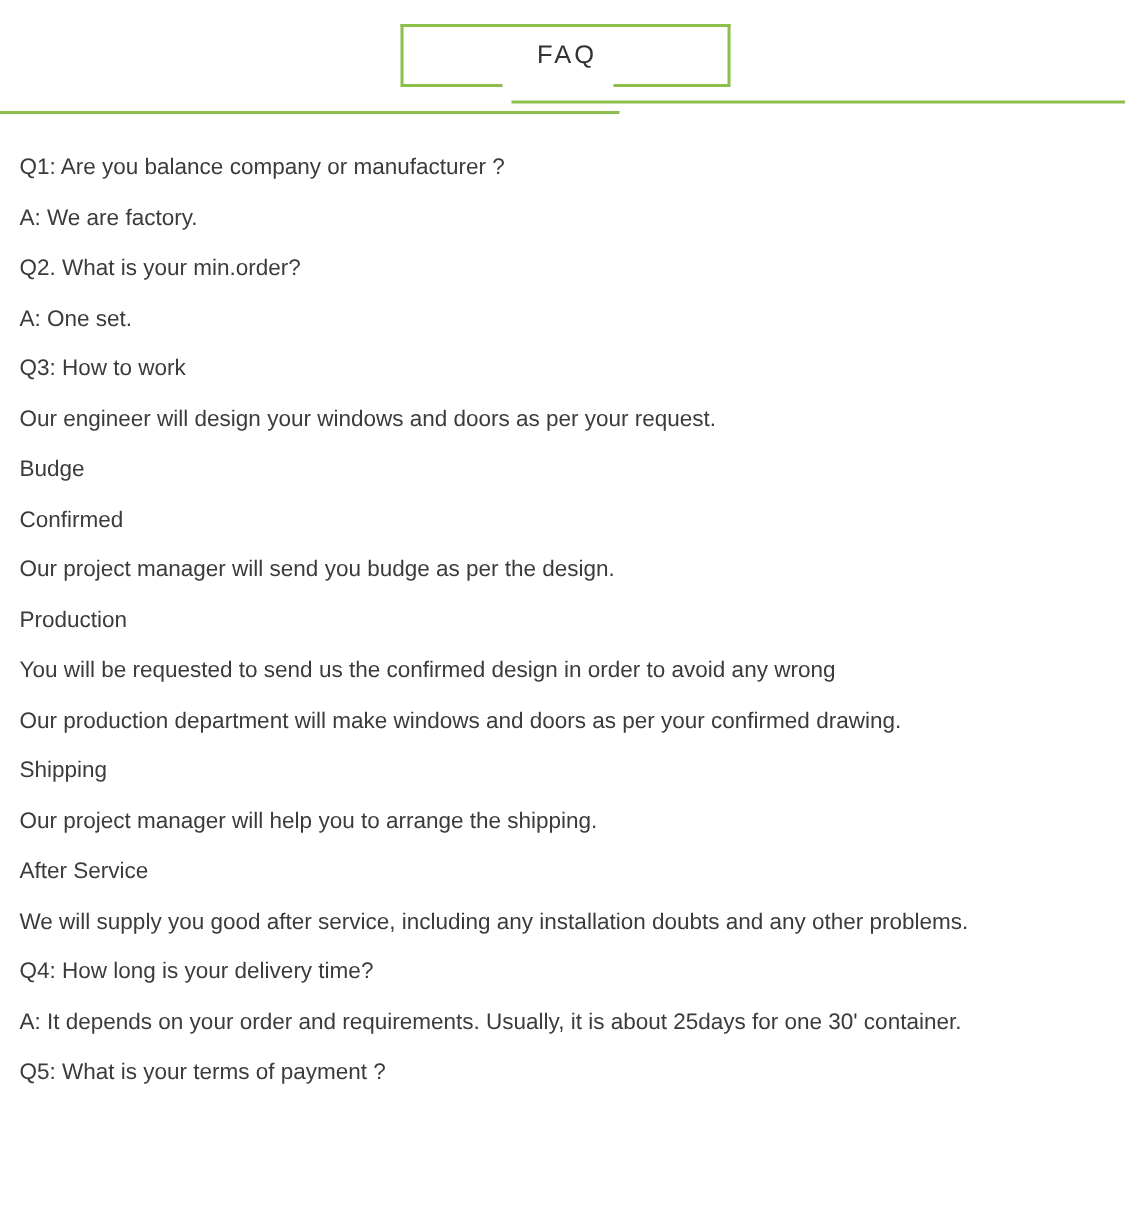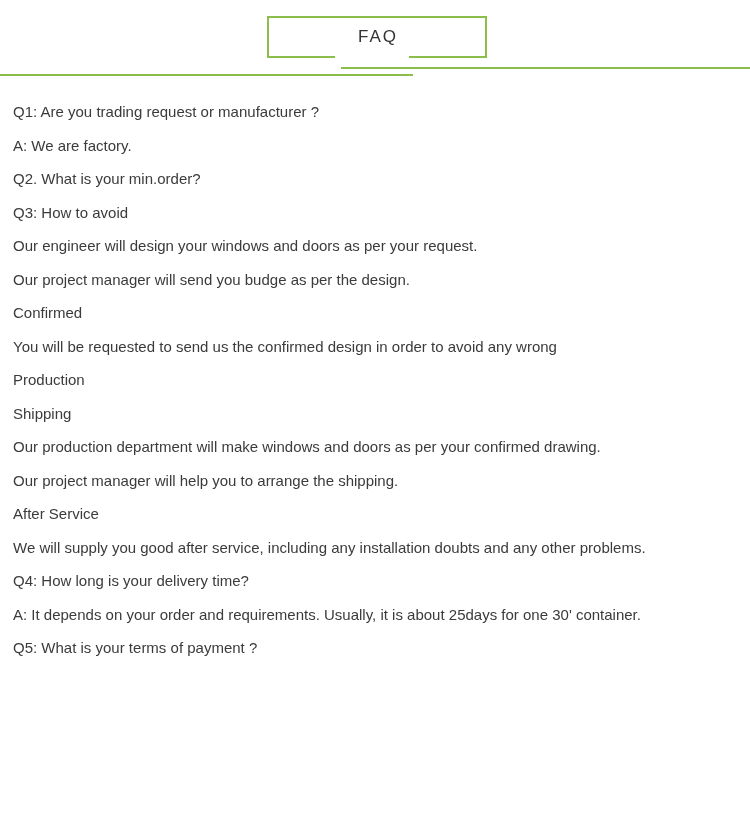--- a/index.html
+++ b/index.html
@@ -73,31 +73,33 @@
     <div class="faq-box">
       <span class="faq-title">FAQ</span>
       <div class="bb-seg bb-left"></div>
       <div class="bb-seg bb-right"></div>
     </div>
     <div class="decor-line decor-line-right"></div>
     <div class="decor-line decor-line-left"></div>
   </div>
 
   <div class="content">
-    <p>Q1: Are you trading request or manufacturer ?</p>
+    <p>Q1: Are you balance company or manufacturer ?</p>
     <p>A: We are factory.</p>
     <p>Q2. What is your min.order?</p>
-    <p>Q3: How to avoid</p>
+    <p>A: One set.</p>
+    <p>Q3: How to work</p>
     <p>Our engineer will design your windows and doors as per your request.</p>
+    <p>Budge</p>
+    <p>Confirmed</p>
     <p>Our project manager will send you budge as per the design.</p>
-    <p>Confirmed</p>
+    <p>Production</p>
     <p>You will be requested to send us the confirmed design in order to avoid any wrong</p>
-    <p>Production</p>
+    <p>Our production department will make windows and doors as per your confirmed drawing.</p>
     <p>Shipping</p>
-    <p>Our production department will make windows and doors as per your confirmed drawing.</p>
     <p>Our project manager will help you to arrange the shipping.</p>
     <p>After Service</p>
     <p>We will supply you good after service, including any installation doubts and any other problems.</p>
     <p>Q4: How long is your delivery time?</p>
     <p>A: It depends on your order and requirements. Usually, it is about 25days for one 30' container.</p>
     <p>Q5: What is your terms of payment ?</p>
   </div>
 
 </div>
 

